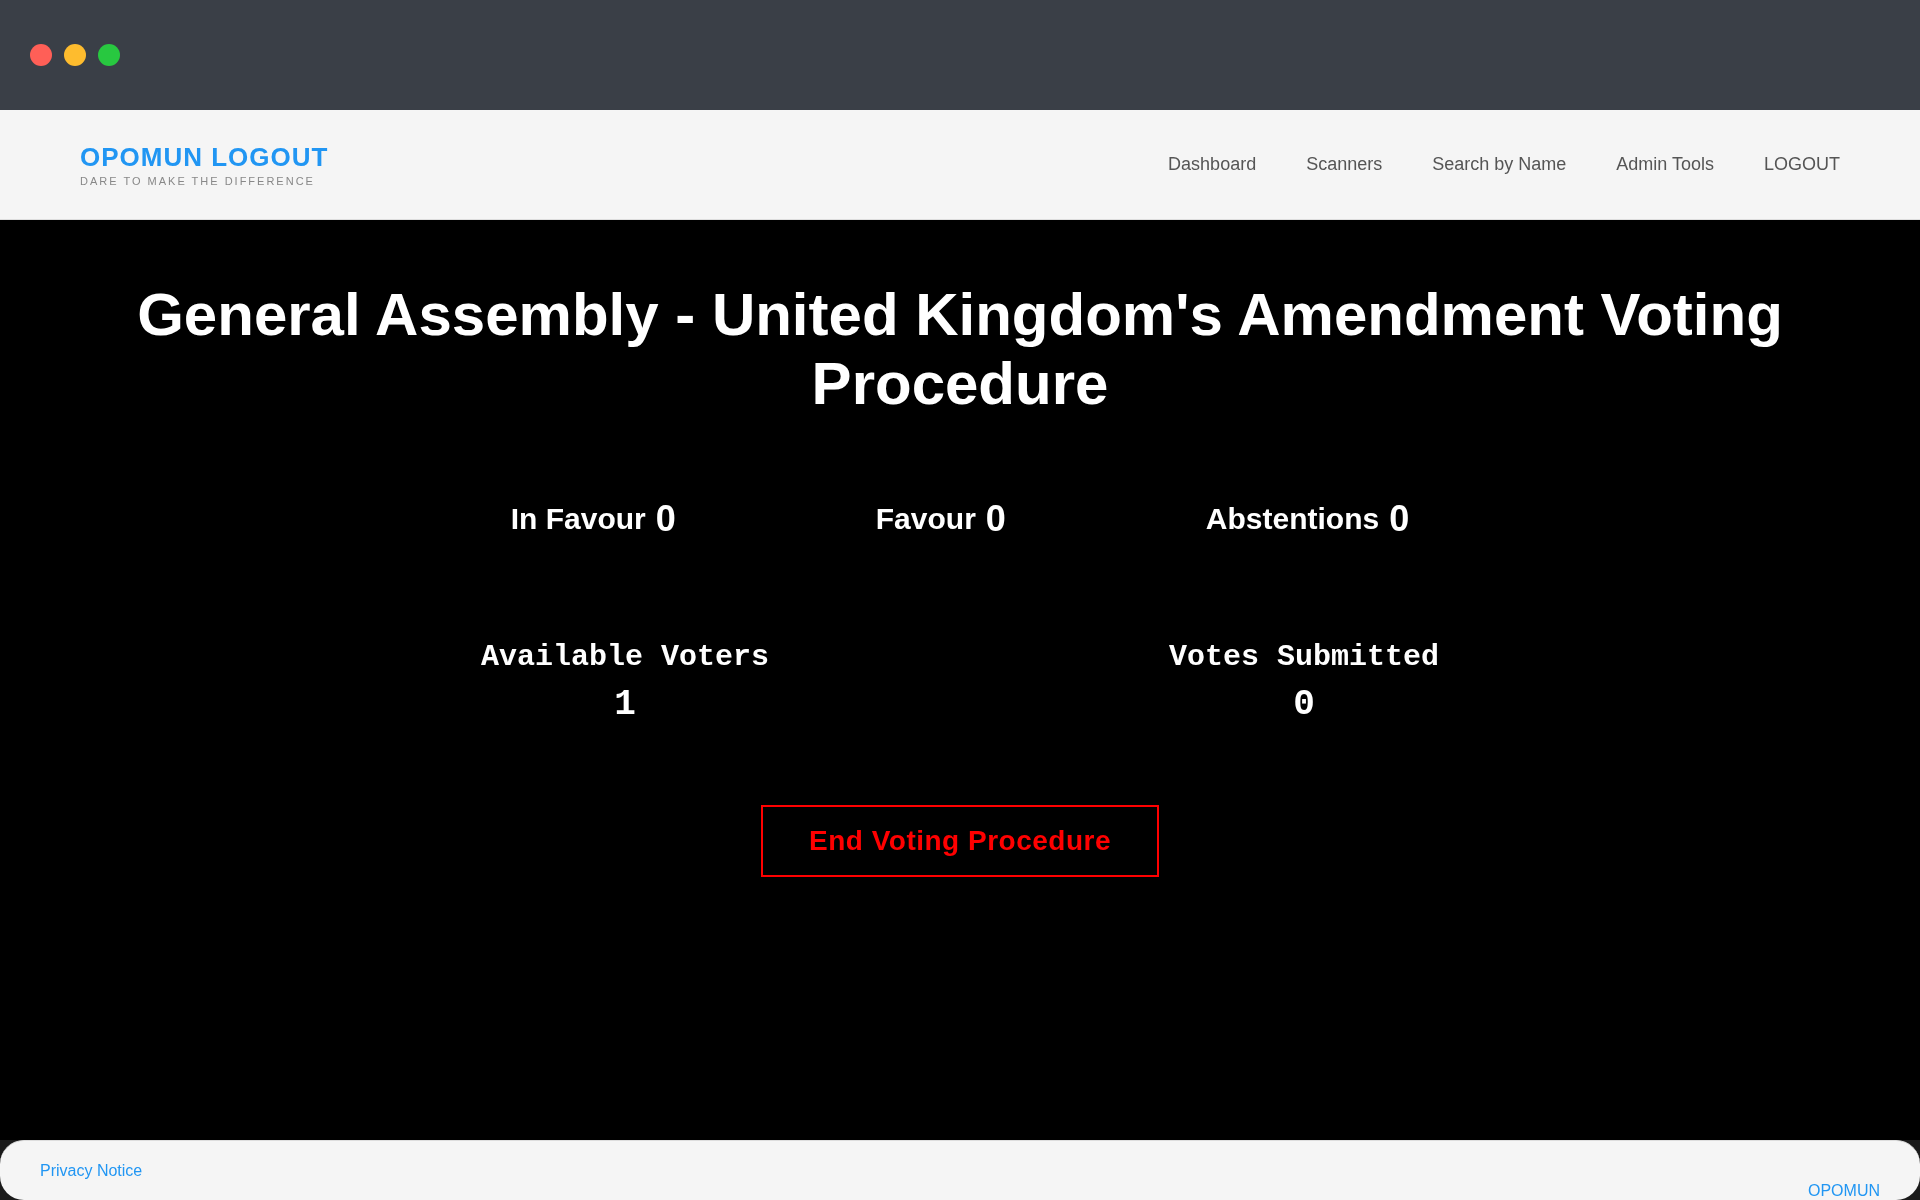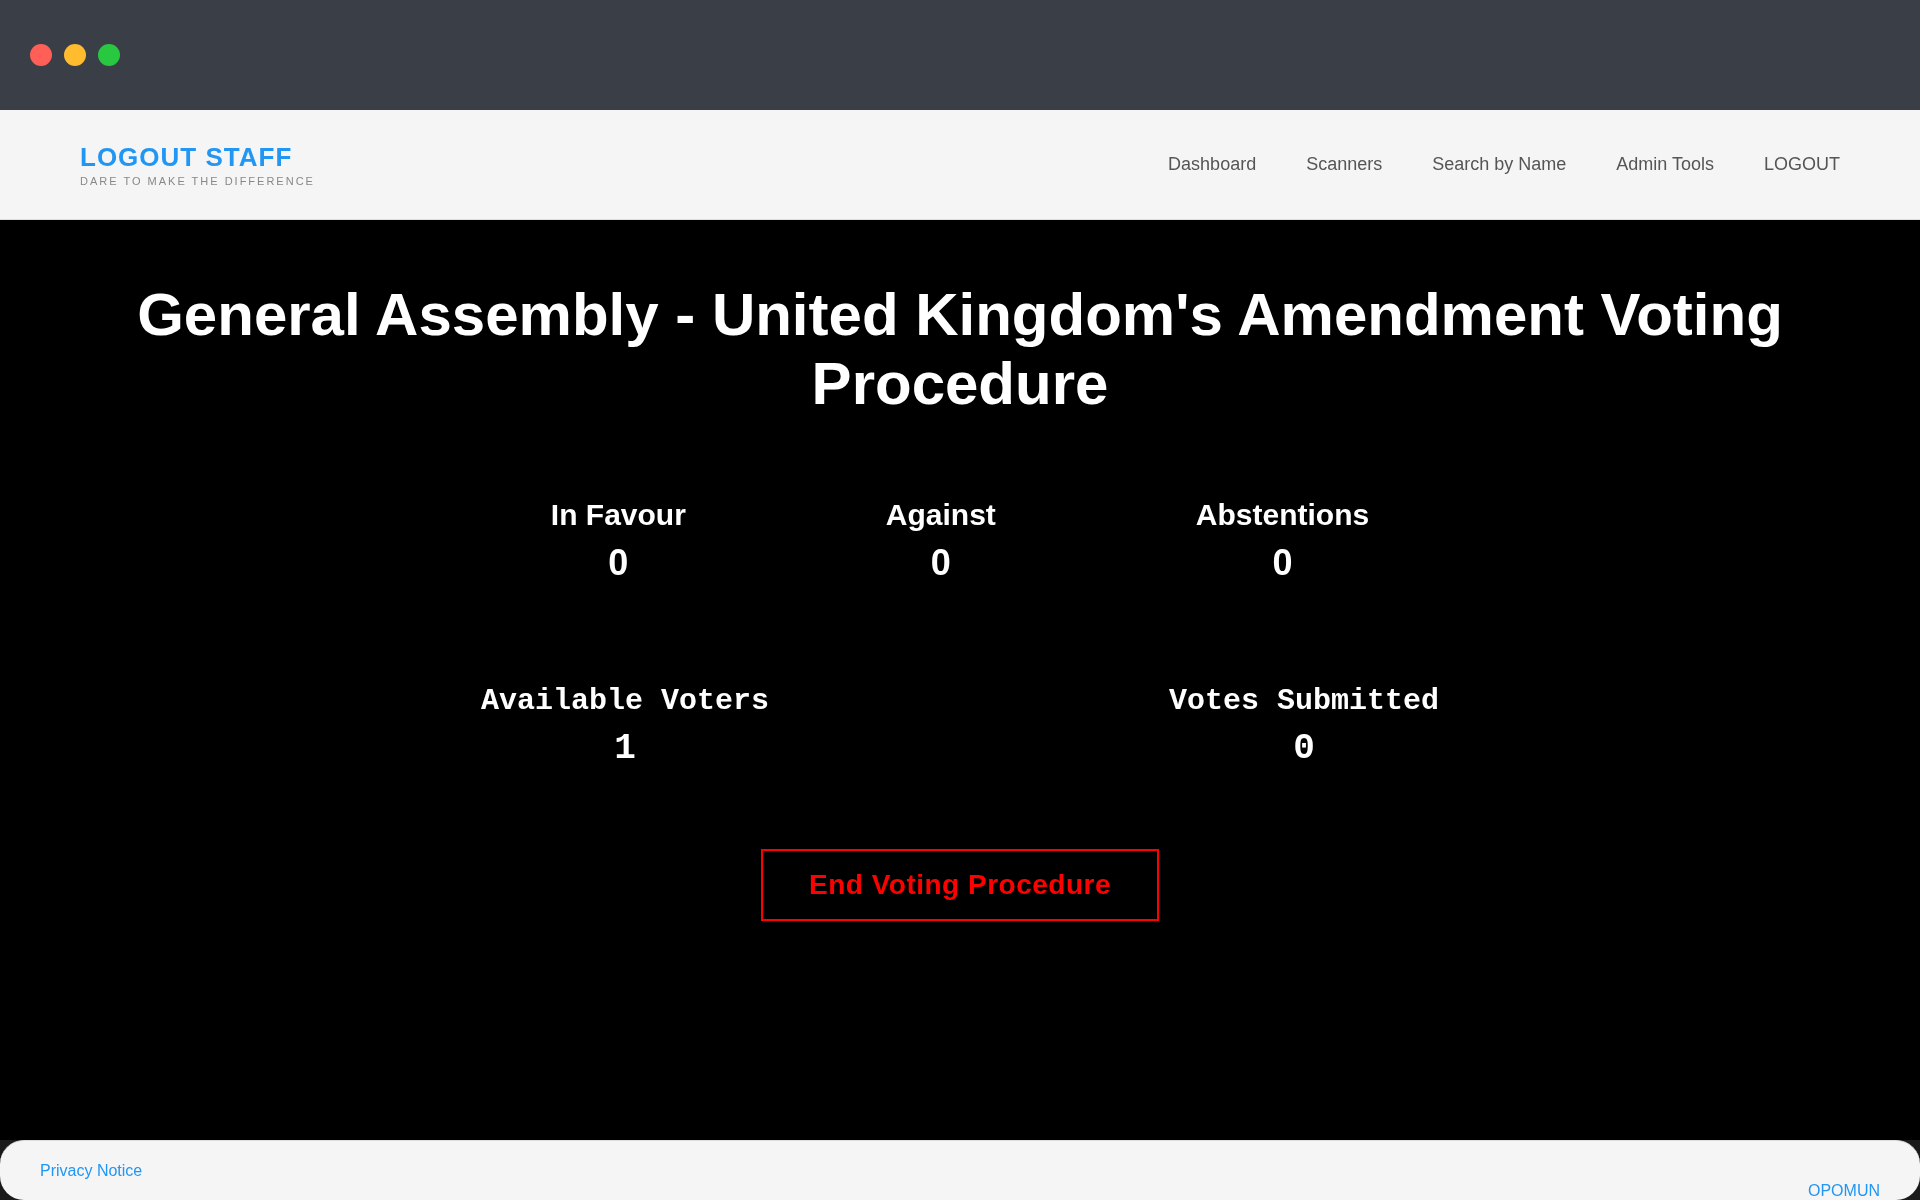--- a/index.html
+++ b/index.html
@@ -107,21 +107,20 @@
     .vote-stats-row {
       display: flex;
       justify-content: center;
       gap: 200px;
       margin-bottom: 100px;
       width: 100%;
     }
 
     .vote-stat {
       display: flex;
-      flex-direction: column;
       align-items: center;
       gap: 10px;
     }
 
     .vote-stat-label {
       font-size: 30px;
       font-weight: 700;
       color: #fff;
     }
 
@@ -204,42 +203,42 @@
 <div class="titlebar">
   <div class="titlebar-dots">
     <div class="dot dot-red"></div>
     <div class="dot dot-yellow"></div>
     <div class="dot dot-green"></div>
   </div>
 </div>
 
 <div class="navbar">
   <div class="logo-area">
-    <span class="logo-title">LOGOUT STAFF</span>
+    <span class="logo-title">OPOMUN LOGOUT</span>
     <span class="logo-subtitle">DARE TO MAKE THE DIFFERENCE</span>
   </div>
   <nav class="nav-links">
     <a class="nav-link">Dashboard</a>
     <a class="nav-link">Scanners</a>
     <a class="nav-link">Search by Name</a>
     <a class="nav-link">Admin Tools</a>
     <a class="nav-link">LOGOUT</a>
   </nav>
 </div>
 
 <div class="main-content">
   <h1 class="page-title">General Assembly - United Kingdom's Amendment Voting Procedure</h1>
 
   <div class="vote-stats-row">
     <div class="vote-stat">
       <span class="vote-stat-label">In Favour</span>
       <span class="vote-stat-value">0</span>
     </div>
     <div class="vote-stat">
-      <span class="vote-stat-label">Against</span>
+      <span class="vote-stat-label">Favour</span>
       <span class="vote-stat-value">0</span>
     </div>
     <div class="vote-stat">
       <span class="vote-stat-label">Abstentions</span>
       <span class="vote-stat-value">0</span>
     </div>
   </div>
 
   <div class="voters-row">
     <div class="voter-stat">

